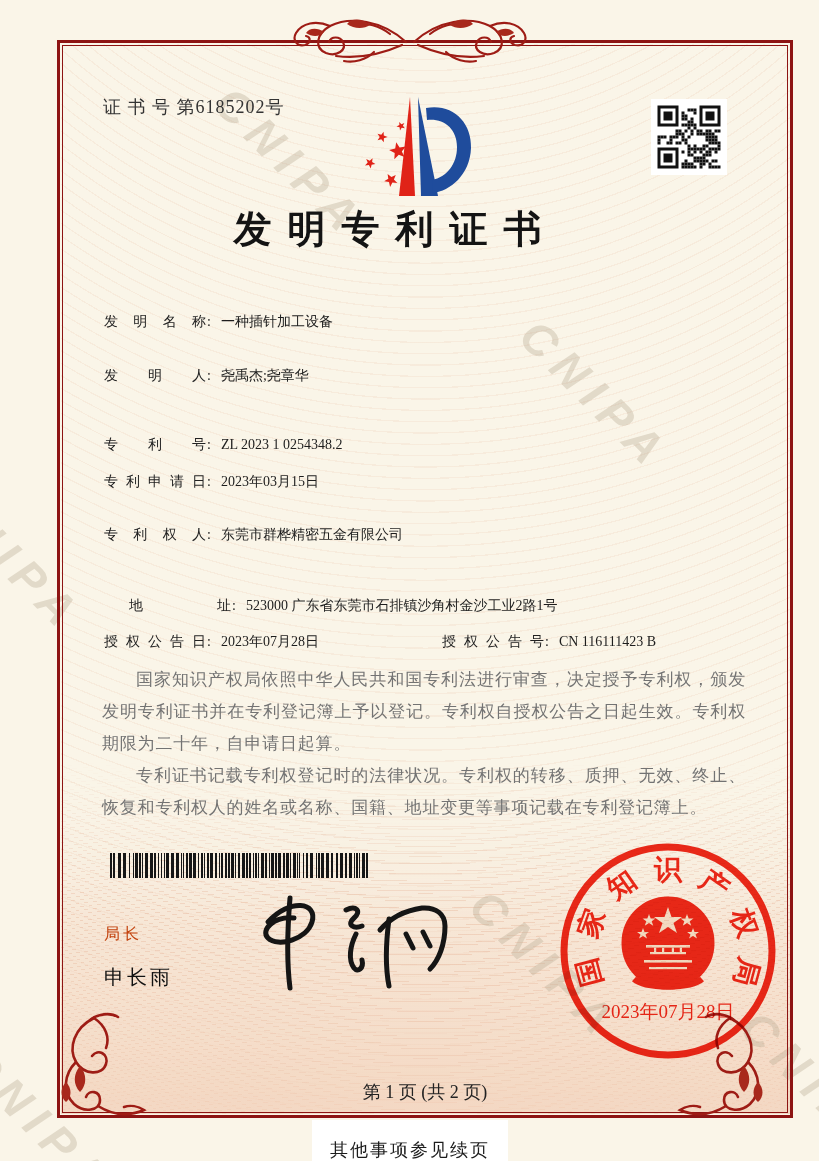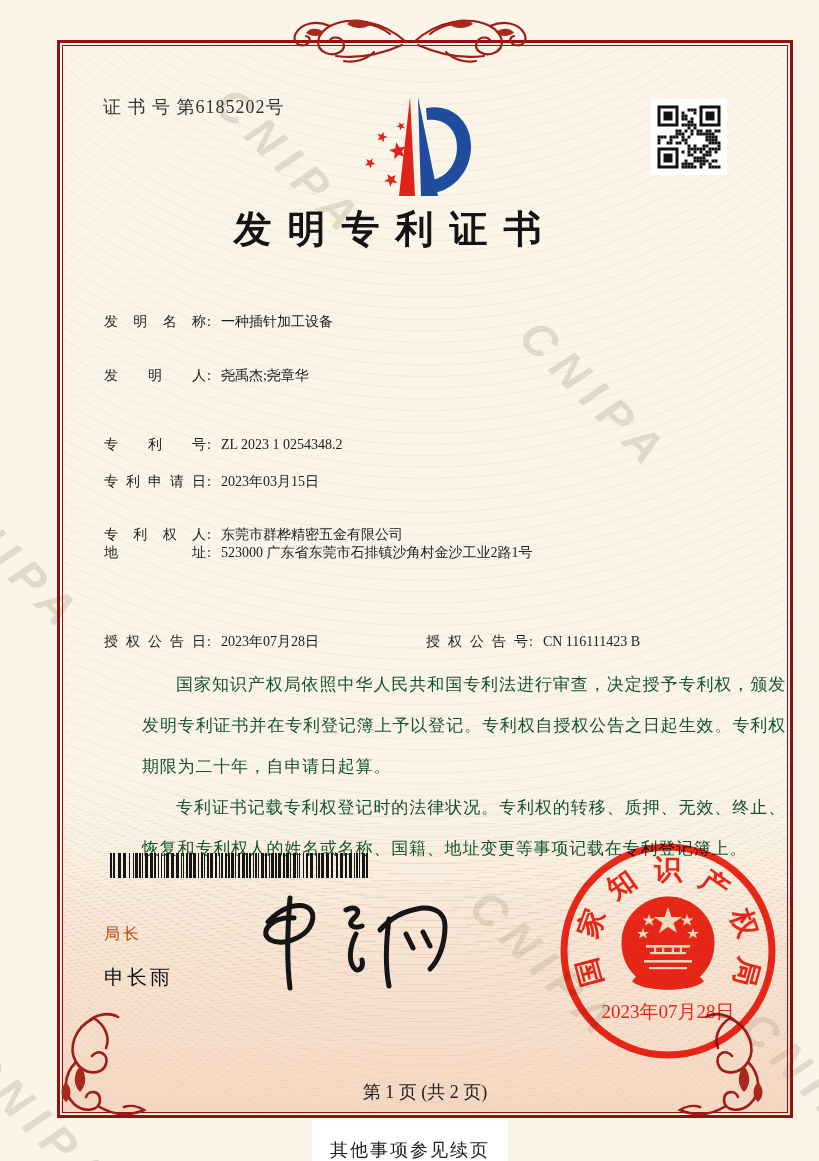--- a/index.html
+++ b/index.html
@@ -48,24 +48,24 @@
   .cert-title{
     position:absolute;left:0;top:204px;width:775px;z-index:3;text-align:center;
     font-size:38px;font-weight:700;letter-spacing:16px;text-indent:16px;color:#141414;
   }
   
   .rows{position:absolute;left:104px;top:0;width:660px;z-index:3;}
   .row{position:absolute;left:0;font-size:14px;white-space:nowrap;}
   .f-label{display:inline-block;width:102px;text-align:justify;text-align-last:justify;color:#222;}
   .f-colon{margin:0 10px 0 1px;color:#222;}
   .f-value{color:#1d1d1d;}
-  .f-pair2{position:absolute;left:322px;top:0;}
+  .f-pair2{position:absolute;left:338px;top:0;}
   
   .paras{position:absolute;left:102px;top:664px;width:644px;z-index:3;
-    font-size:17px;line-height:41px;letter-spacing:0.8px;color:#14532d;text-align:justify;margin-left:40px;}
+    font-size:17px;line-height:32px;letter-spacing:0.8px;color:#737373;text-align:justify;}
   .paras p{margin:0;text-indent:2em;}
   
   .barcode{position:absolute;left:110px;top:853px;z-index:3;}
   .director-title{position:absolute;left:104px;top:924px;z-index:3;font-size:16px;color:#c2410c;letter-spacing:3px;}
   .director-name{position:absolute;left:104px;top:964px;z-index:3;font-size:20px;color:#111;letter-spacing:3px;}
   .signature{position:absolute;left:230px;top:892px;z-index:4;}
   .seal{position:absolute;left:550px;top:833px;z-index:5;mix-blend-mode:multiply;}
   .page-number{position:absolute;left:57px;top:1080px;width:736px;text-align:center;z-index:3;font-size:18px;color:#222;}
   .continuation{
     position:absolute;left:410px;top:1120px;transform:translateX(-50%);z-index:6;
@@ -283,21 +283,21 @@
     </svg>
 
   <div class="cert-title">发明专利证书</div>
 
   <div class="rows" id="rows">
       <div class="row" style="top: 313px;"><span class="f-label">发明名称</span><span class="f-colon">:</span><span class="f-value">一种插针加工设备</span></div>
       <div class="row" style="top: 367px;"><span class="f-label">发明人</span><span class="f-colon">:</span><span class="f-value">尧禹杰;尧章华</span></div>
       <div class="row" style="top: 420px; margin-top: 16px;"><span class="f-label">专利号</span><span class="f-colon">:</span><span class="f-value">ZL 2023 1 0254348.2</span></div>
       <div class="row" style="top: 473px;"><span class="f-label">专利申请日</span><span class="f-colon">:</span><span class="f-value">2023年03月15日</span></div>
       <div class="row" style="top: 526px;"><span class="f-label">专利权人</span><span class="f-colon">:</span><span class="f-value">东莞市群桦精密五金有限公司</span></div>
-      <div class="row" style="top: 544px;"><span class="f-label">地址</span><span class="f-colon">:</span><span class="f-value">523000 广东省东莞市石排镇沙角村金沙工业2路1号</span></div>
+      <div class="row" style="top: 597px; margin-left: 25px;"><span class="f-label">地址</span><span class="f-colon">:</span><span class="f-value">523000 广东省东莞市石排镇沙角村金沙工业2路1号</span></div>
       <div class="row" style="top: 633px;"><span class="f-label">授权公告日</span><span class="f-colon">:</span><span class="f-value">2023年07月28日</span><span class="f-pair2"><span class="f-label">授权公告号</span><span class="f-colon">:</span><span class="f-value">CN 116111423 B</span></span></div>
     </div>
 
   <div class="paras">
     <p>国家知识产权局依照中华人民共和国专利法进行审查，决定授予专利权，颁发发明专利证书并在专利登记簿上予以登记。专利权自授权公告之日起生效。专利权期限为二十年，自申请日起算。</p>
     <p>专利证书记载专利权登记时的法律状况。专利权的转移、质押、无效、终止、恢复和专利权人的姓名或名称、国籍、地址变更等事项记载在专利登记簿上。</p>
   </div>
 
   <svg class="barcode" id="barcode-svg" width="261" height="25" viewBox="0 0 261 25">
       <rect x="0" y="0" width="2" height="25" fill="#161616"></rect>

